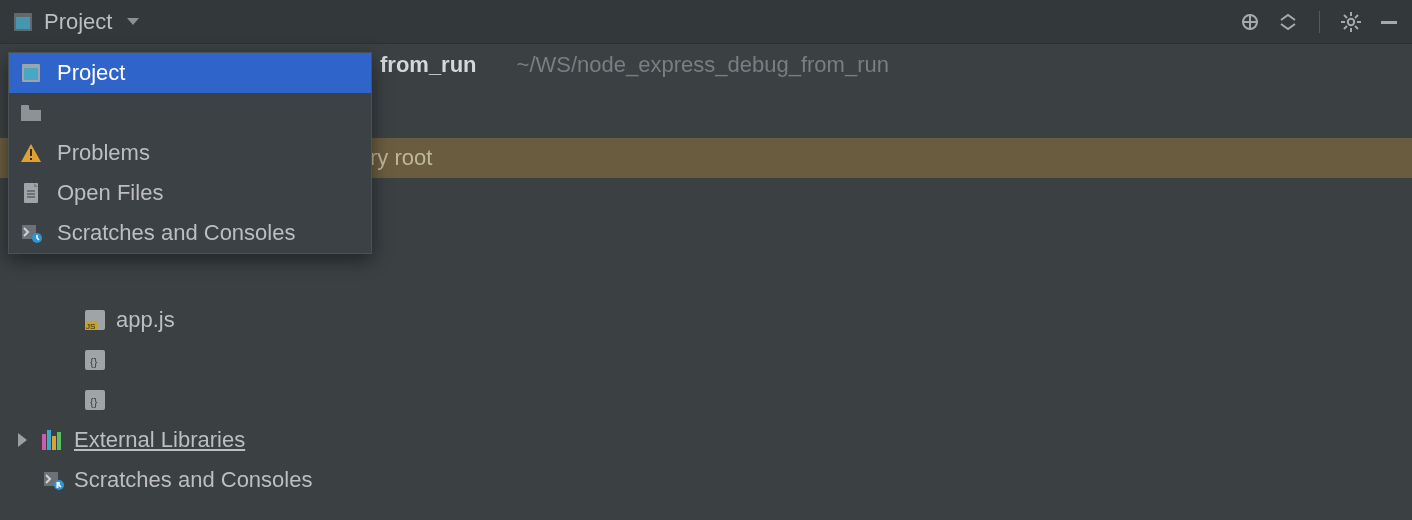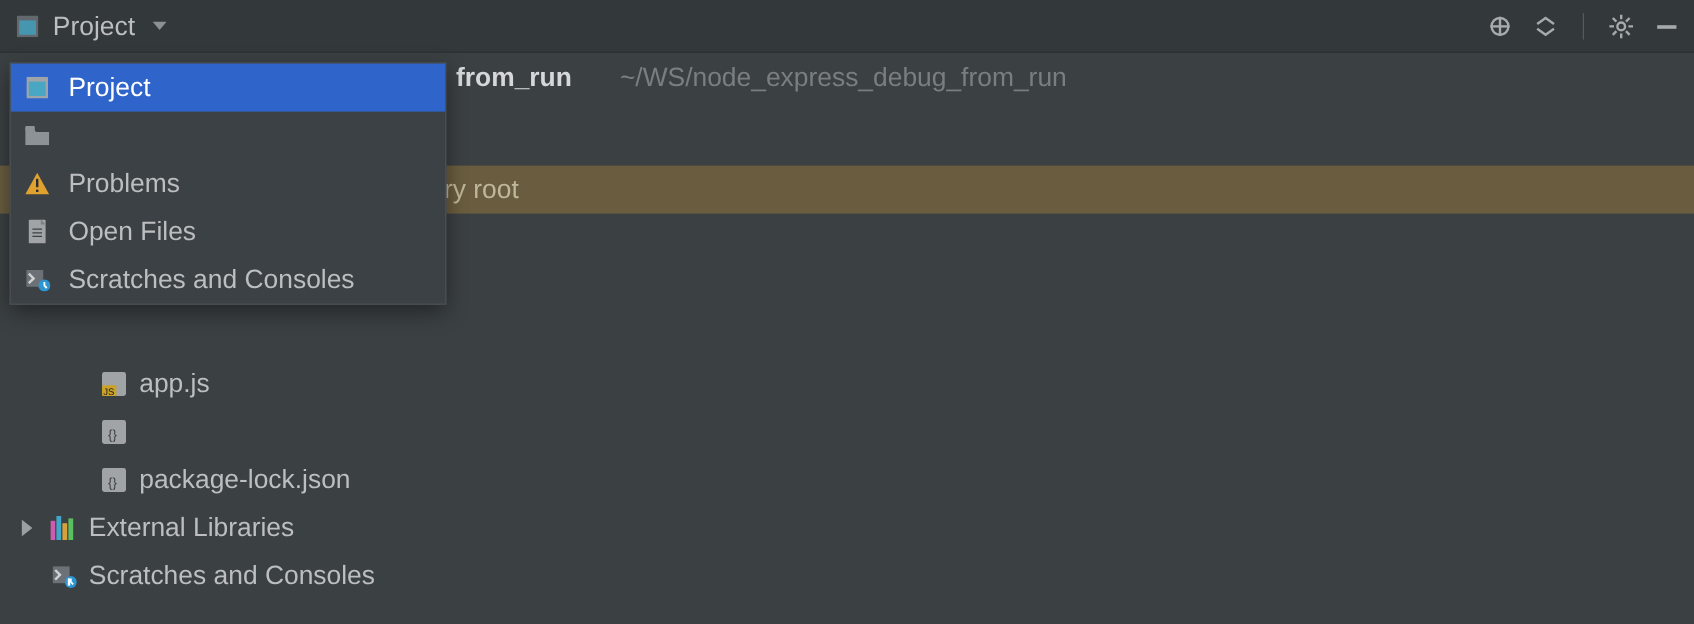--- a/index.html
+++ b/index.html
@@ -165,23 +165,22 @@
         </svg>
     </span>
   </div>
   <div class="tree-row" style="padding-left:84px;">
     <span class="ico-slot">
       <svg width="20" height="20">
           <rect width="20" height="20" rx="2" fill="#a1a4a7"></rect>
           <text x="5" y="16" font-size="11" font-family="Arial" fill="#3c4145">{}</text>
         </svg>
     </span>
-    <span>package-lock.json</span>
-  </div>
-  <div class="tree-row" style="padding-left:14px;">
+  </div>
+  <div class="tree-row" style="padding-left:14px;text-decoration:underline;">
     <span class="chev">
       <svg width="10" height="14">
           <path d="M0 0 L9 7 L0 14 Z" fill="#9da0a3"></path>
         </svg>
     </span>
     <span class="ico-slot">
       <svg width="22" height="20">
           <rect x="0" y="4" width="4" height="16" fill="#cf5bb0"></rect>
           <rect x="5" y="0" width="4" height="20" fill="#3fa7c9"></rect>
           <rect x="10" y="6" width="4" height="14" fill="#d9a13b"></rect>

